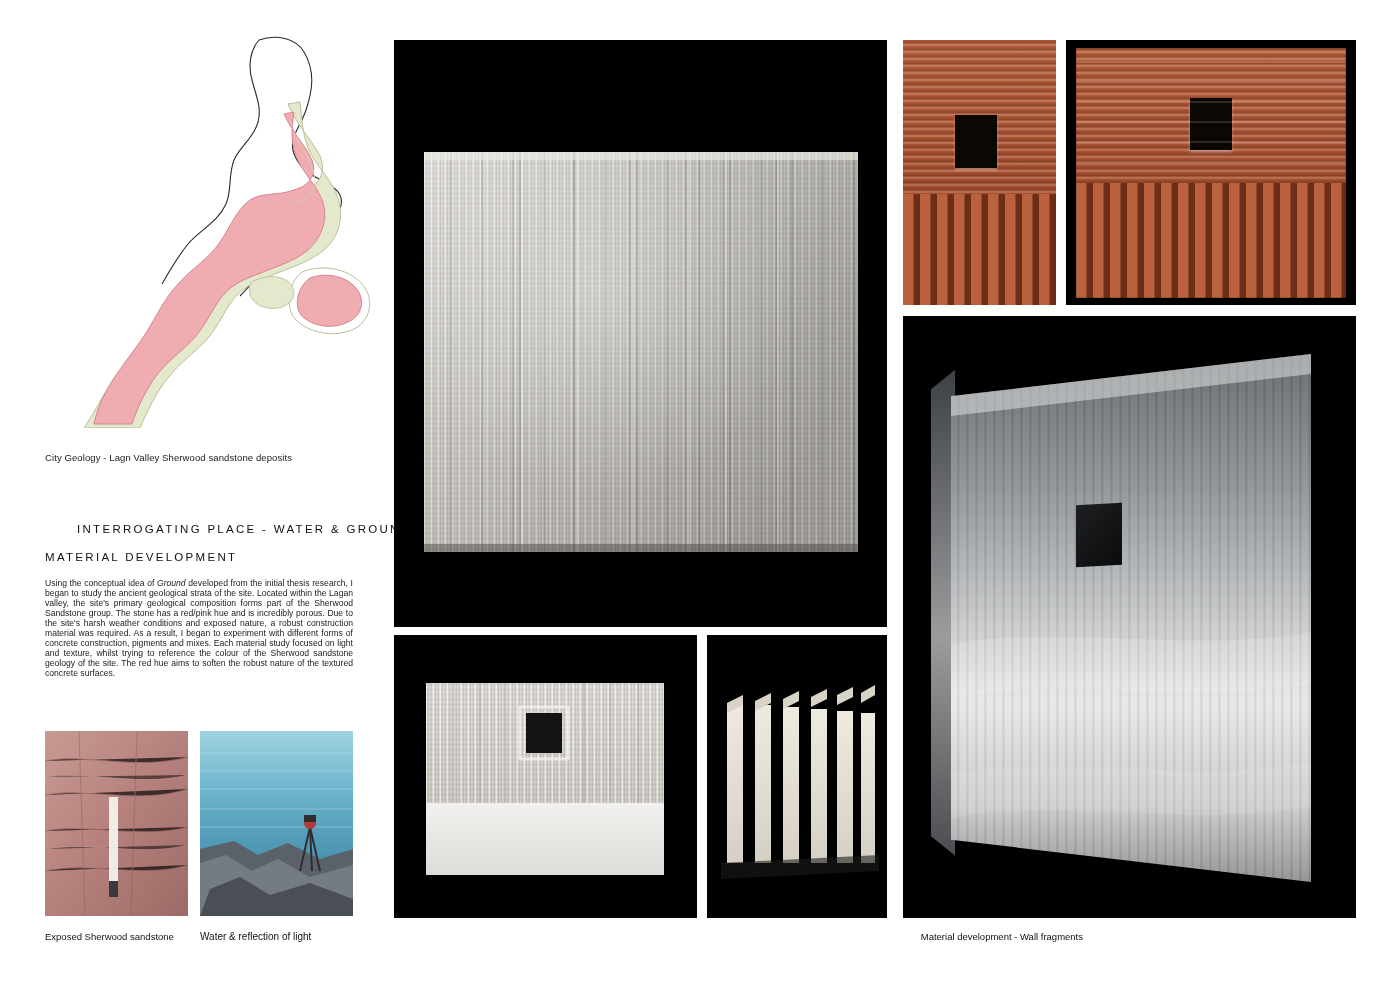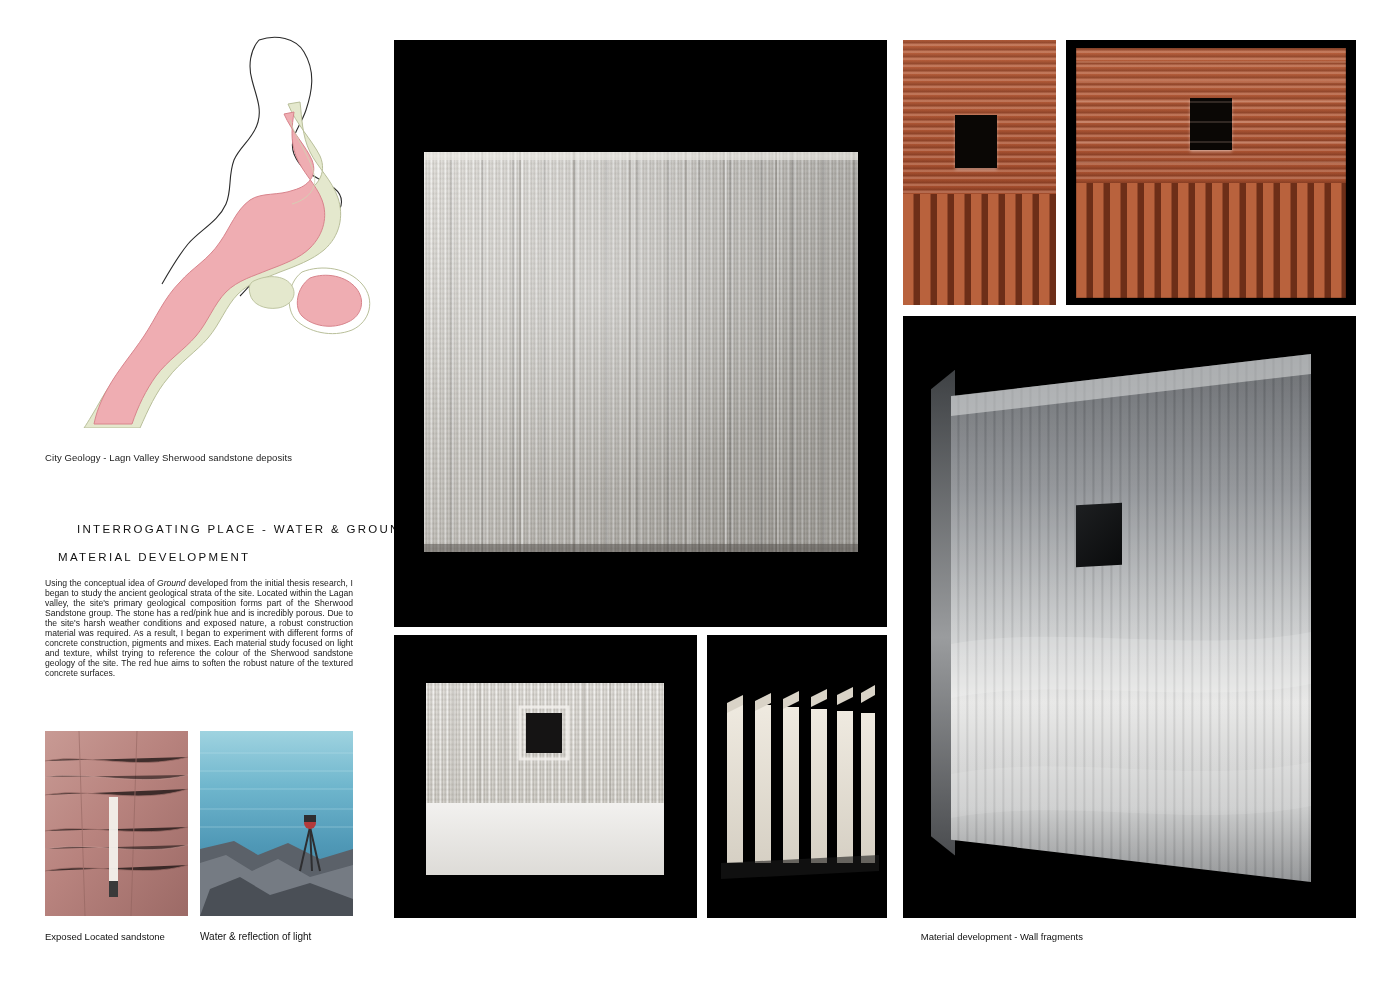--- a/index.html
+++ b/index.html
@@ -48,21 +48,20 @@
     color: #111;
     margin-left: 32px;
   }
   .title-sub {
     position: absolute;
     left: 45px;
     top: 551px;
     font-size: 11.5px;
     letter-spacing: 2.3px;
     color: #111;
-    margin-left: 13px;
   }
   .body-text {
     position: absolute;
     left: 45px;
     top: 578px;
     width: 308px;
     font-size: 8.6px;
     line-height: 10px;
     text-align: justify;
     color: #1a1a1a;
@@ -361,21 +360,21 @@
       <g stroke="#2e2e30" stroke-width="2" fill="none">
         <path d="M110 96 L100 140"></path>
         <path d="M110 96 L120 140"></path>
         <path d="M110 96 L112 140"></path>
       </g>
       <circle cx="110" cy="92" r="6" fill="#b33a3a"></circle>
       <rect x="104" y="84" width="12" height="7" fill="#2e2e30"></rect>
     </svg>
   </div>
 
-  <div class="cap-sandstone">Exposed Located sandstone</div>
+  <div class="cap-sandstone">Exposed Sherwood sandstone</div>
   <div class="cap-water">Water &amp; reflection of light</div>
   <div class="cap-right">Material development - Wall fragments</div>
 
   <div class="panel" id="panel-main-cast">
     <div class="cast-slab" id="cast-main">
       <div class="ribs"></div>
       <div class="ribs-coarse"></div>
       <div class="grain-h"></div>
       <div class="slab-shade"></div>
       <svg width="434" height="400" viewBox="0 0 434 400" style="position:absolute;left:0;top:0" xmlns="http://www.w3.org/2000/svg">

